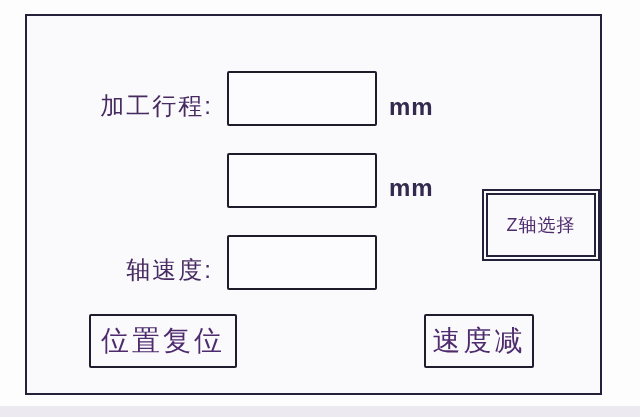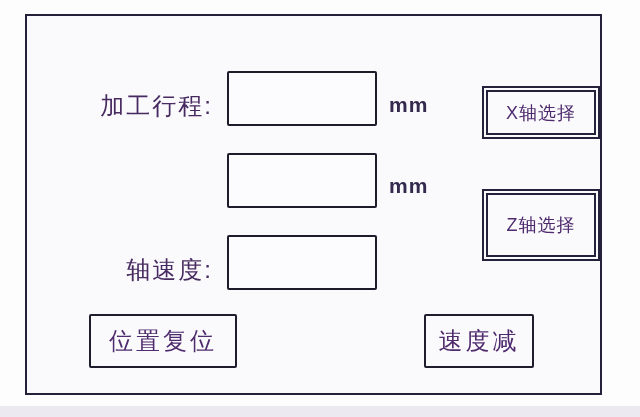--- a/index.html
+++ b/index.html
@@ -51,21 +51,21 @@
     border-radius: 2px;
     background: #fcfbfe;
     box-sizing: border-box;
     font-size: 20px;
     color: #2f2747;
     padding: 0 8px;
     outline: none;
   }
   .unit {
     position: absolute;
-    font-size: 21px;
+    font-size: 24px;
     letter-spacing: 1px;
     color: #332a4d;
     font-weight: 600;
     white-space: nowrap;
   }
   button {
     font-family: inherit;
     background: transparent;
     padding: 0;
     margin: 0;
@@ -92,21 +92,21 @@
   }
   .btn-single {
     position: absolute;
     border: 2px solid #1e1d2e;
     border-radius: 2px;
     background: #faf9fc;
     box-sizing: border-box;
     display: flex;
     align-items: center;
     justify-content: center;
-    font-size: 24px;
+    font-size: 28px;
     letter-spacing: 3px;
     color: #4e2b6d;
     font-weight: 500;
   }
 
   
   .label-1 { left: 36px;  top: 74px;  }
   .field-1 { left: 200px; top: 55px;  }
   .unit-1  { left: 362px; top: 77px;  }
   
@@ -136,23 +136,20 @@
     <div class="row-label label-1">加工行程:</div>
     <input class="field field-1" type="text" value="" style="">
     <div class="unit unit-1">mm</div>
 
     <input class="field field-2" type="text" value="" style="">
     <div class="unit unit-2">mm</div>
 
     <div class="row-label label-3">轴速度:</div>
     <input class="field field-3" type="text" value="" style="">
 
-    <button class="btn-double btn-x">
-      <span class="inner">X轴选择</span>
-    </button>
 
     <button class="btn-double btn-z">
       <span class="inner">Z轴选择</span>
     </button>
 
     <button class="btn-single btn-reset">位置复位</button>
 
 
     <button class="btn-single btn-dec">速度减</button>
 

